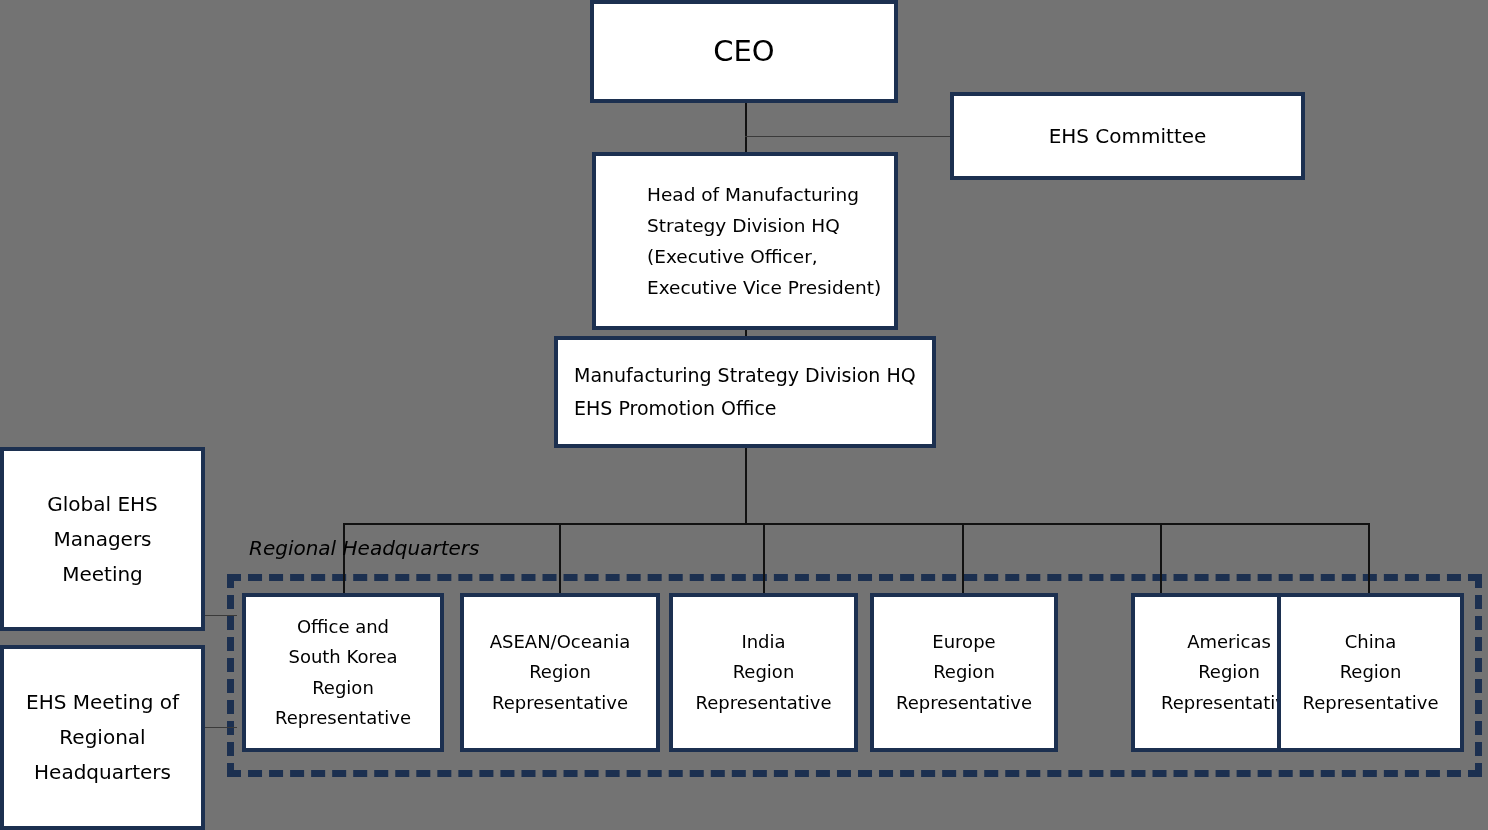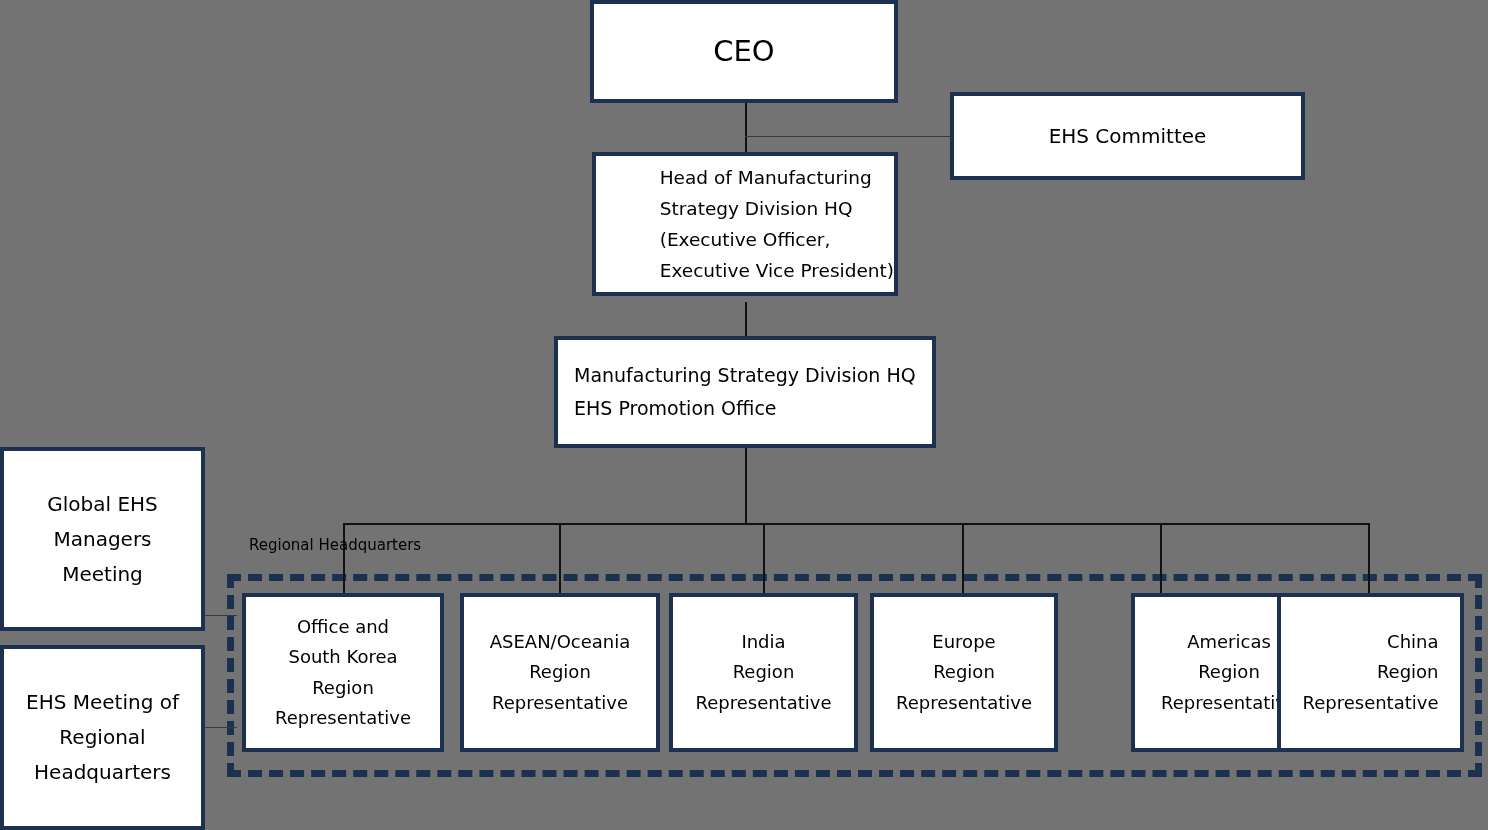--- a/index.html
+++ b/index.html
@@ -45,24 +45,24 @@
   #box-ceo .txt { font-size: 29px; line-height: 1.2; }
 
   
   #box-ehs-committee {
     left: 950px; top: 92px; width: 355px; height: 88px;
   }
   #box-ehs-committee .txt { font-size: 20px; }
 
   
   #box-head-mfg {
-    left: 592px; top: 152px; width: 306px; height: 144px;
-    justify-content: flex-end;
+    left: 592px; top: 152px; width: 306px; height: 178px;
+    justify-content: flex-start;
     text-align: left;
-    padding-left: 34px;
+    padding-left: 51px;
   }
   #box-head-mfg .txt { font-size: 18.5px; line-height: 1.68; }
 
   
   #box-promotion {
     left: 554px; top: 336px; width: 382px; height: 112px;
     justify-content: flex-start;
     text-align: left;
     padding-left: 16px;
   }
@@ -128,26 +128,27 @@
     background: #3a3a3a;
     height: 1px;
     z-index: 3;
   }
 
   
   #label-regional-hq {
     position: absolute;
     left: 249px;
     top: 538px;
-    font-size: 15px;
+    font-size: 20px;
     line-height: 1;
     color: #000000;
     white-space: nowrap;
     z-index: 7;
     background: transparent;
+    font-style: italic;
   }
 </style>
 </head>
 <body>
 
 <div id="chart">
 
   <div class="vline" style="left:745px; top:103px; height:52px;"></div>
 
   <div class="hline-thin" style="left:745px; top:136px; width:207px;"></div>
@@ -226,21 +227,21 @@
 Region
 Representative</span>
   </div>
 
   <div class="region-box" style="left:1131px; width:196px;">
     <span class="txt">Americas
 Region
 Representative</span>
   </div>
 
-  <div class="region-box" style="left:1277px; width:187px;text-align:right;">
+  <div class="region-box" style="left:1277px; width:187px;">
     <span class="txt">China
 Region
 Representative</span>
   </div>
 
   <div id="label-regional-hq">Regional Headquarters</div>
 
 </div>
 
 </body></html>

